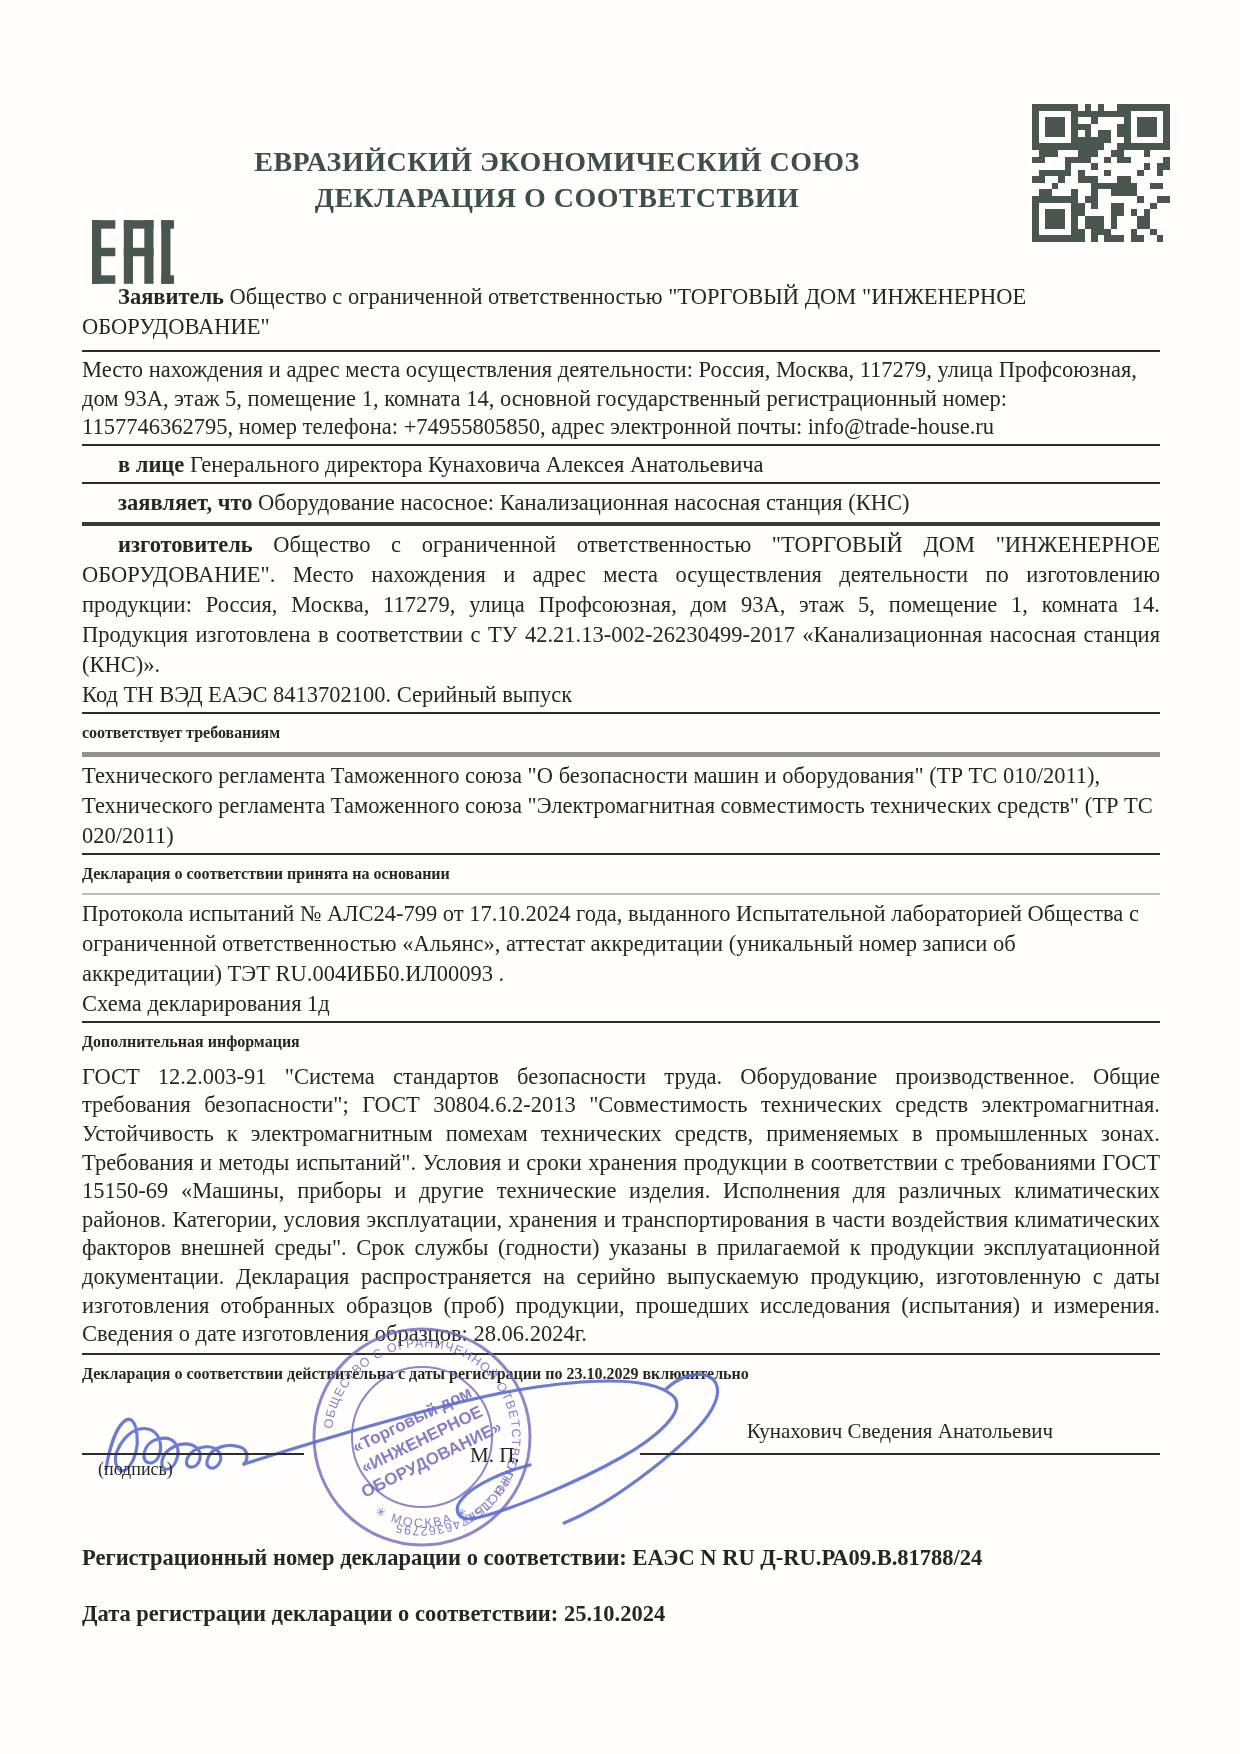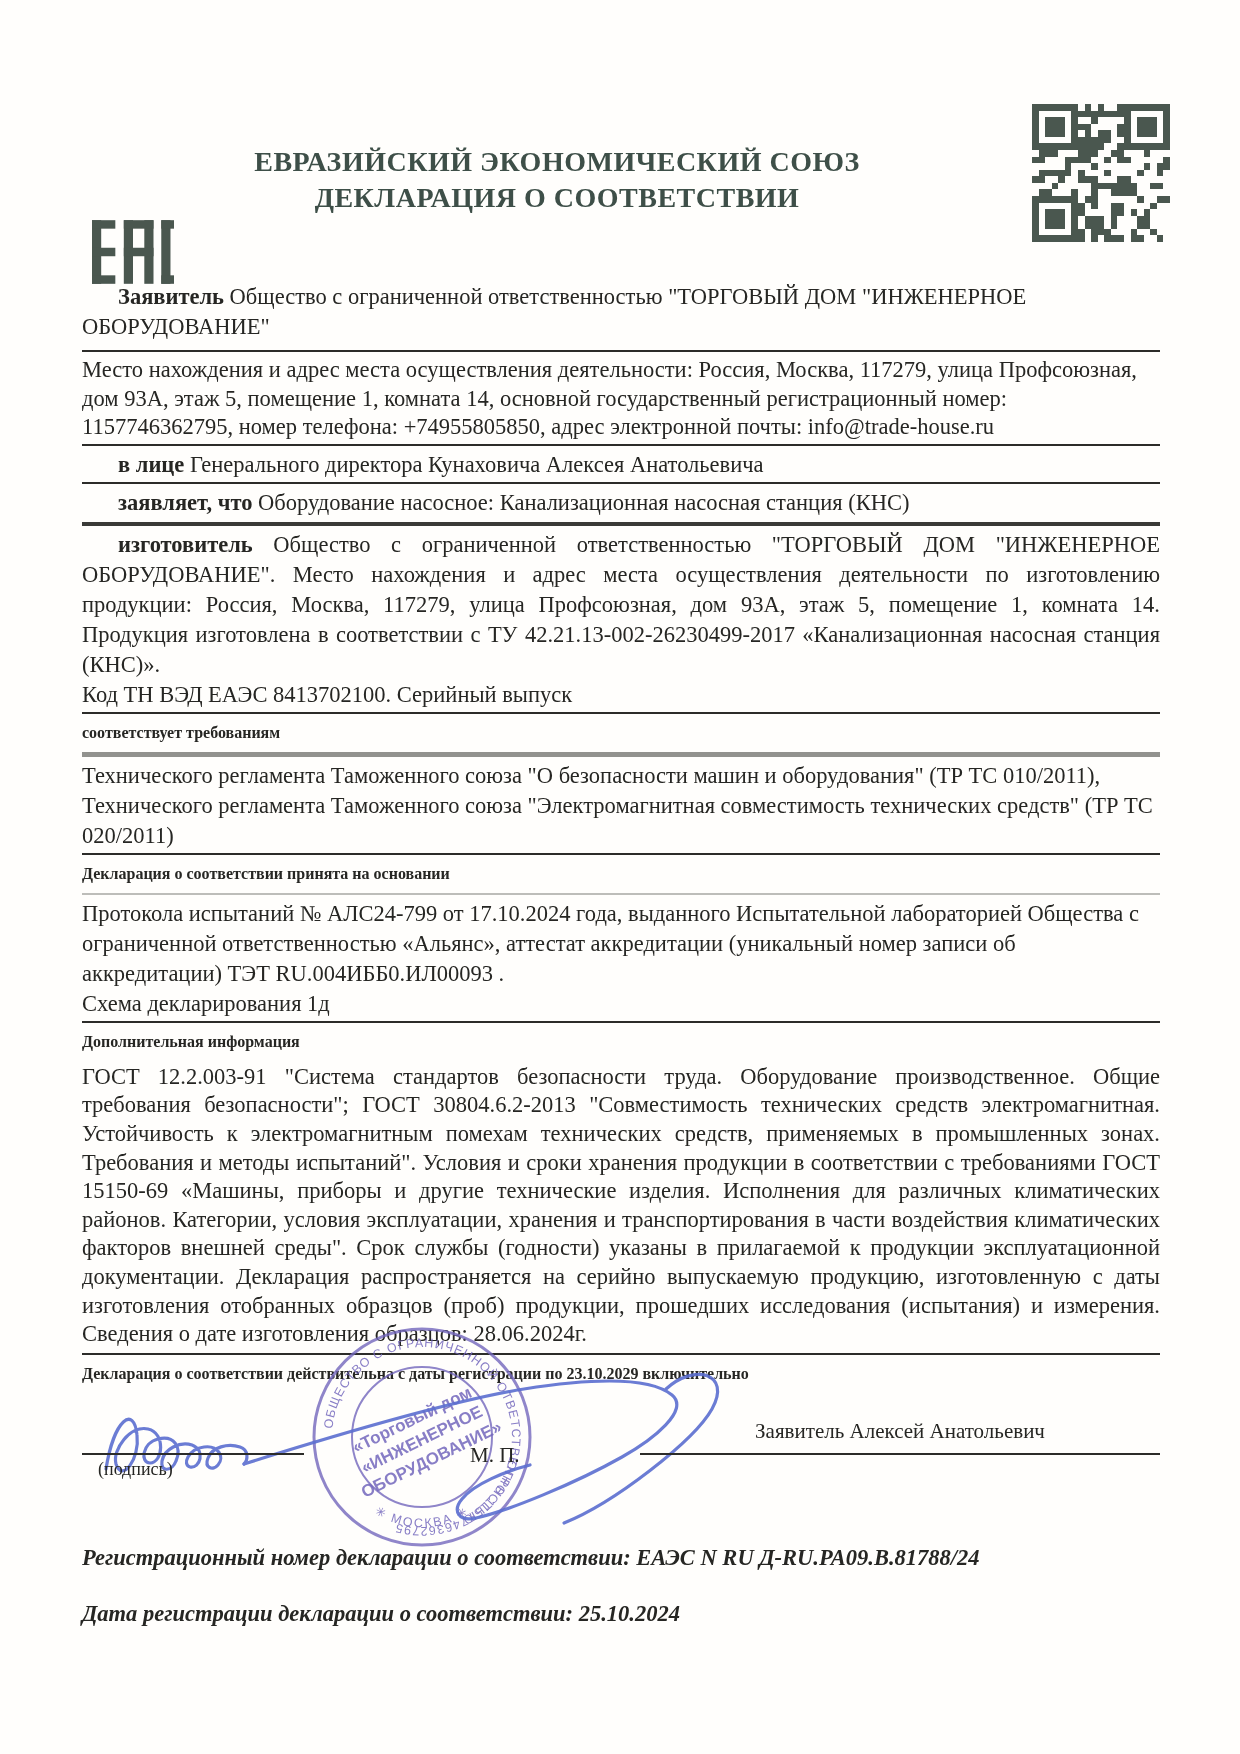--- a/index.html
+++ b/index.html
@@ -38,21 +38,21 @@
   .mp{position:absolute;left:388px;top:26px;font-size:21px;margin-top:20px;}
   .sig-line{position:absolute;top:56px;border-top:2px solid #2c2c29;}
   .sig-line.left{left:0;width:222px;}
   .sig-line.right{left:558px;width:520px;}
   .sig-caption{position:absolute;top:62px;font-size:18px;}
   .sig-caption.left{left:16px;width:222px;text-align:left;}
   .sig-caption.right{left:558px;width:520px;text-align:center;}
   .stamp{position:absolute;left:222px;top:-78px;width:236px;height:236px;pointer-events:none;}
   .signature{position:absolute;left:-4px;top:-46px;width:720px;height:190px;pointer-events:none;}
   
-  .footline{font-weight:bold;font-size:22.5px;line-height:30px;font-style:italic;}
+  .footline{font-weight:bold;font-size:22.5px;line-height:30px;}
   .footline.first{margin-top:16px;}
   .footline.second{margin-top:26px;}
 </style>
 </head>
 <body>
 
 <div class="page">
 
   <div class="doc-title">
     <div>ЕВРАЗИЙСКИЙ ЭКОНОМИЧЕСКИЙ СОЮЗ</div>
@@ -374,21 +374,21 @@
 
       <svg class="signature" viewBox="0 0 720 190" aria-hidden="true">
         <g stroke="#5c6fd0" stroke-width="3.2" fill="none" stroke-linecap="round" opacity="0.9">
           <path d="M28,118 C36,68 56,54 59,84 C62,108 44,132 38,113 C34,99 52,74 70,78 C88,82 85,112 72,112 C62,112 64,92 80,88 C96,84 104,96 98,110 C94,120 82,122 84,110 C86,98 102,90 114,94 C128,99 122,118 112,116 C104,114 110,98 126,96 C140,94 147,106 140,114 C135,120 126,117 130,107 C134,96 150,92 162,96 C171,99 170,109 166,113"></path>
           <path d="M166,113 C220,96 360,52 446,38 C516,27 572,26 594,44 C612,59 576,88 544,106 C498,132 430,160 398,167 C381,171 374,160 384,148 C396,133 428,120 452,114"></path>
           <path d="M588,38 C616,12 654,22 634,58 C616,90 536,152 486,172"></path>
         </g>
       </svg>
 
       <div class="mp">М. П.</div>
-      <div class="sig-name">Заявитель Алексей Анатольевич</div>
+      <div class="sig-name">Кунахович Сведения Анатольевич</div>
       <div class="sig-line left"></div>
       <div class="sig-line right"></div>
       <div class="sig-caption left">(подпись)</div>
     </div>
 
     <p class="footline first"><span>Регистрационный номер декларации о соответствии:</span><span> ЕАЭС N RU Д-RU.РА09.В.81788/24</span></p>
     <p class="footline second"><span>Дата регистрации декларации о соответствии:</span><span> 25.10.2024</span></p>
 
   </div>
 </div>

